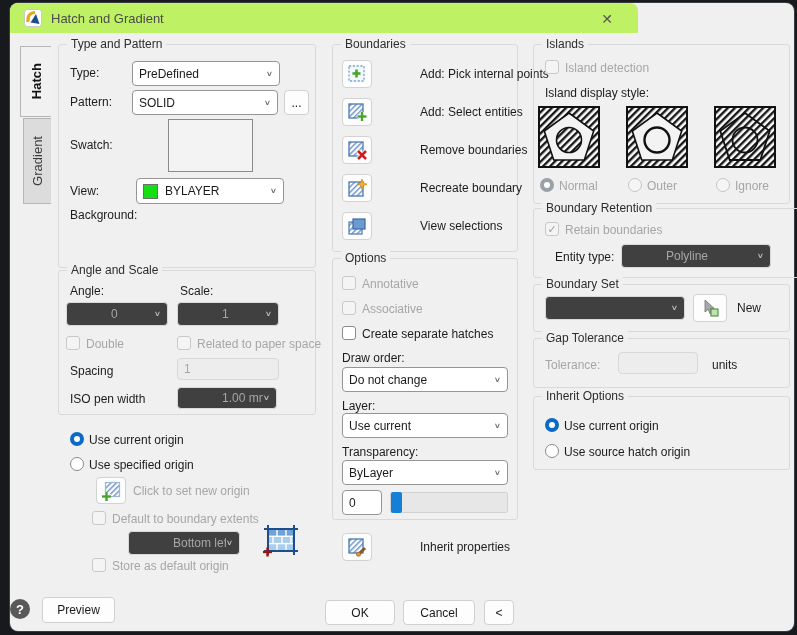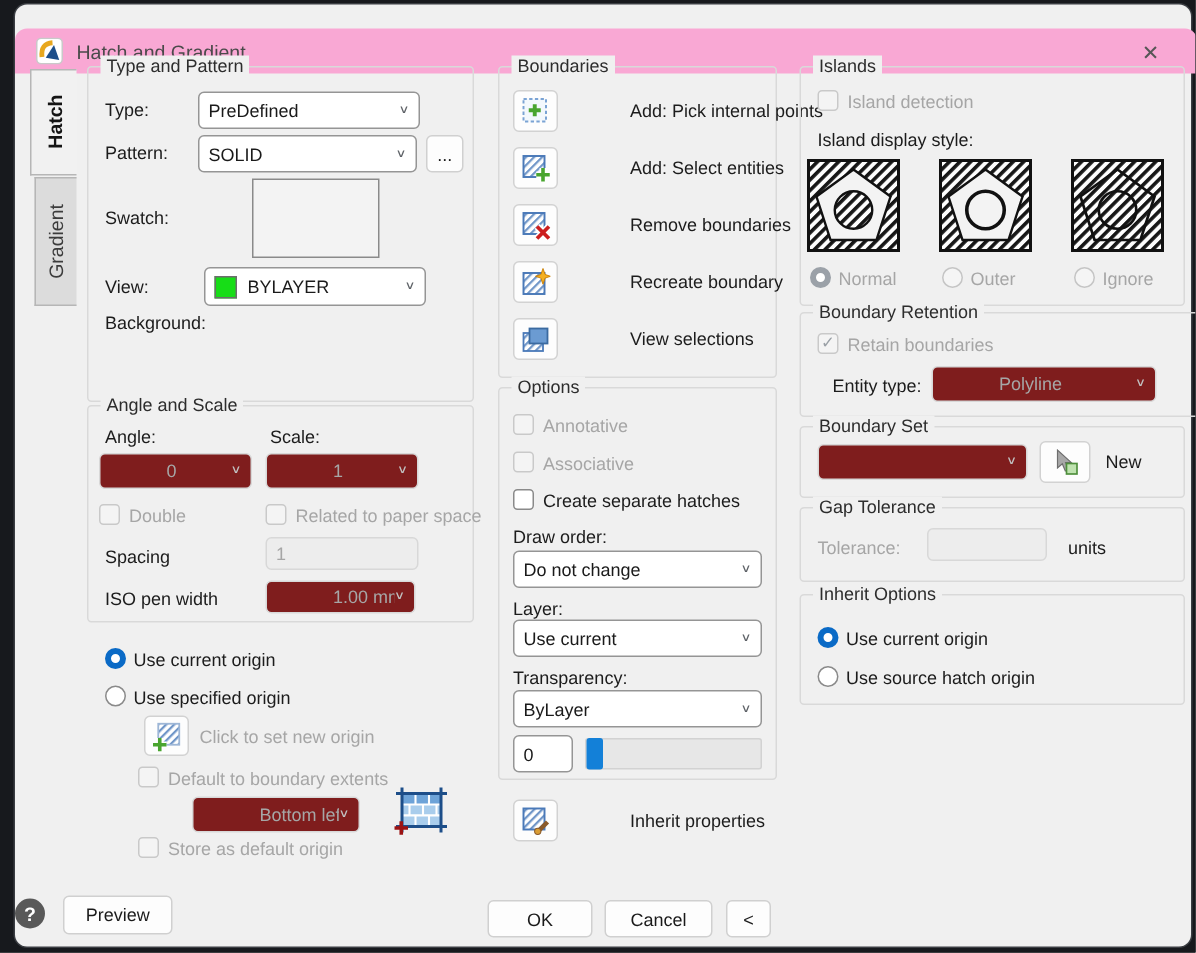--- a/index.html
+++ b/index.html
@@ -2,22 +2,22 @@
 <html><head>
 <meta charset="utf-8">
 <style>
   * { margin:0; padding:0; box-sizing:border-box; }
   html,body { background:#101214; }
   body { font-family:"Liberation Sans", sans-serif; font-size:12px; color:#1c1c1c; }
   .stage { position:relative; width:797px; height:635px; background:#17191d; overflow:hidden; }
 
   .dialog { position:absolute; left:10px; top:3px; width:784px; height:628px;
             background:#f0f0f0; border-radius:8px; box-shadow:0 0 0 1px #3a3d42; }
-  .titlebar { position:absolute; left:10px; top:3px; width:788px; height:30px;
-              background:#f9a8d4; border-radius:8px 8px 0 0; display:flex; align-items:center;margin-top:16px; }
+  .titlebar { position:absolute; left:10px; top:3px; width:628px; height:30px;
+              background:#bef264; border-radius:8px 8px 0 0; display:flex; align-items:center; }
   .title-icon { margin-left:14px; width:18px; height:18px; }
   .title-text { margin-left:9px; font-size:13px; color:#4a4a4a; }
   .close-btn { position:absolute; right:22px; top:7px; width:18px; height:18px;
                display:flex; align-items:center; justify-content:center;
                color:#565656; font-size:14px; cursor:default; }
 
   
   .vtab { position:absolute; display:flex; align-items:center; justify-content:center;
           border:1px solid #b6b6b6; border-right:none; }
   .vtab .vtext { writing-mode:vertical-rl; transform:rotate(180deg); font-size:13px; }
@@ -33,21 +33,21 @@
 
   .lbl { position:absolute; white-space:nowrap; color:#1c1c1c; }
   .lbl.dis { color:#a6a6a6; }
 
   
   .dd { position:absolute; background:#fff; border:1px solid #959595; border-radius:4px;
         display:flex; align-items:center; padding:0 6px; height:25px; }
   .dd .dd-val { flex:1; overflow:hidden; white-space:nowrap; color:#1a1a1a; }
   .dd .chev { color:#5f6368; font-size:10px; line-height:1; transform:scaleY(.75); }
   .dd .chev::after { content:"∨"; }
-  .dd.dis { background:#7f1d1d; border-color:#d8d8d8;padding-left:44px; }
+  .dd.dis { background:#404040; border-color:#d8d8d8;padding-left:44px; }
   .dd.dis .dd-val { color:#a6a6a6; }
   .dd.dis .chev { color:#c2c2c2; }
   .color-chip { width:15px; height:15px; background:#17dd17; border:1px solid #6d6d6d; margin-right:7px; }
 
   
   .tin { position:absolute; border:1px solid #959595; border-radius:4px; background:#fff;
          padding:0 6px; font-family:"Liberation Sans",sans-serif; font-size:12px; color:#1a1a1a; }
   .tin.dis { background:#ededed; border-color:#d8d8d8; color:#a6a6a6; }
 
   

